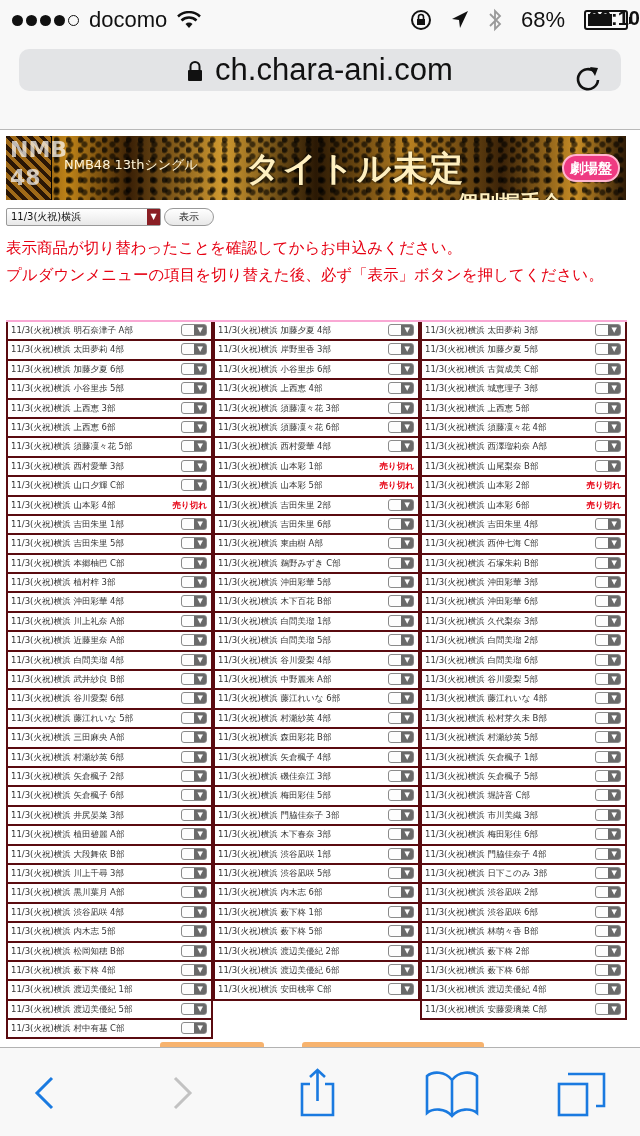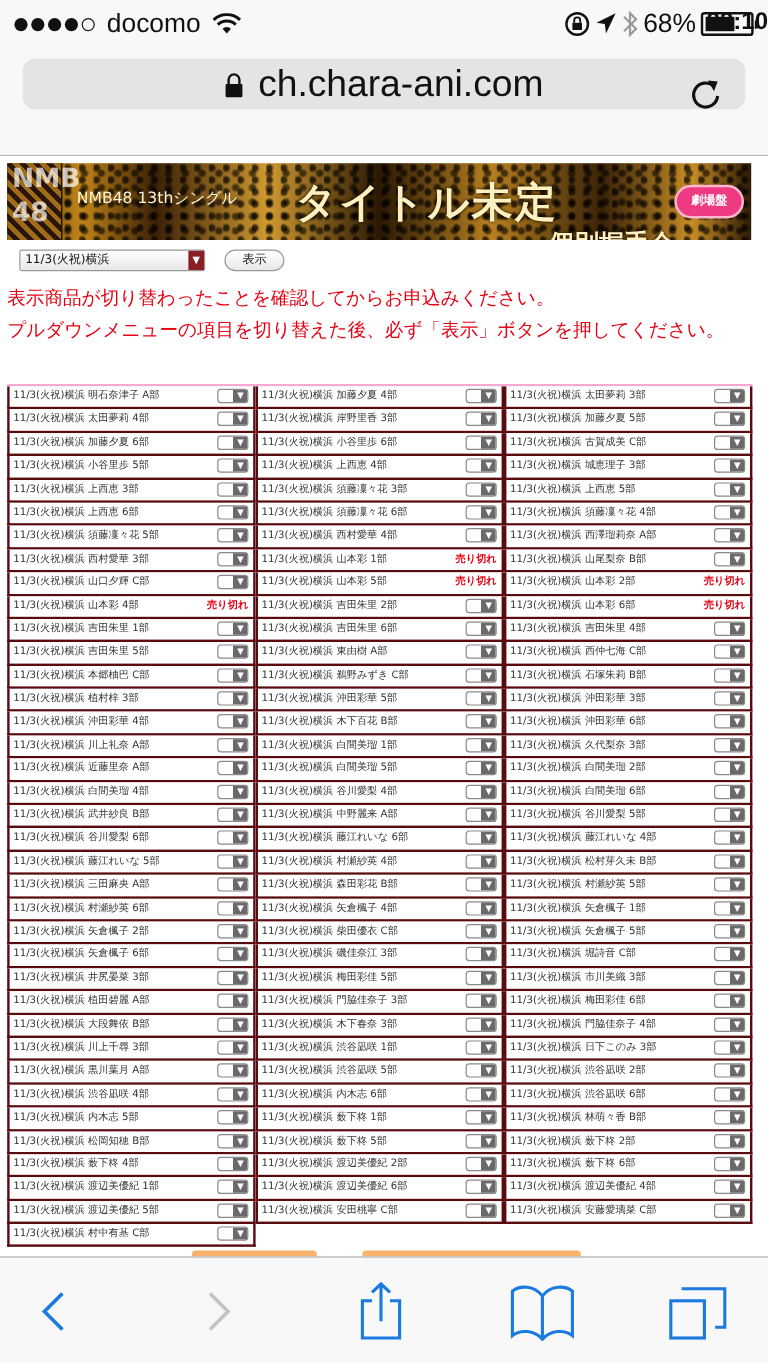--- a/index.html
+++ b/index.html
@@ -8,21 +8,21 @@
 
   
   .statusbar { position: absolute; top: 0; left: 0; width: 640px; height: 40px; background: #f8f8f8; display: flex; align-items: center; font-size: 22px; color: #111; font-family: "Liberation Sans", sans-serif; }
   .sb-left { position: absolute; left: 12px; top: 7px; display: flex; align-items: center; gap: 6px; }
   .signal { display: flex; gap: 3px; align-items: center; }
   .dot { width: 11px; height: 11px; border-radius: 50%; background: #111; }
   .dot.empty { background: transparent; border: 1.5px solid #111; }
   .carrier { margin-left: 4px; }
   .wifi { width: 24px; height: 18px; margin-left: 4px; }
   .sb-time { position: absolute; left: 0; right: 0; top: 7px; text-align: right; font-weight: bold; font-size: 20px; }
-  .sb-right { position: absolute; right: 12px; top: 7px; display: flex; align-items: center; gap: 4px; }
+  .sb-right { position: absolute; right: 12px; top: 7px; display: flex; align-items: center; gap: 19px; }
   .battery { width: 44px; height: 20px; border: 2px solid #111; border-radius: 3px; position: relative; padding: 2px; }
   .battery .fill { height: 100%; background: #111; width: 68%; }
   .battery::after { content: ""; position: absolute; right: -6px; top: 5px; width: 3px; height: 7px; background: #111; border-radius: 0 2px 2px 0; }
 
   
   .urlarea { position: absolute; top: 40px; left: 0; width: 640px; height: 90px; background: #f8f8f8; border-bottom: 1px solid #b9b9b9; }
   .urlbar { position: absolute; left: 19px; top: 9px; width: 602px; height: 42px; background: #e3e4e6; border-radius: 10px; display: flex; align-items: center; justify-content: center; }
   .url-text { font-size: 31px; color: #111; font-family: "Liberation Sans", sans-serif; margin-left: 12px; }
   .lock { width: 16px; height: 22px; position: relative; margin-top: 2px; }
   .reload { position: absolute; right: 18px; top: 14px; width: 30px; height: 30px; }
@@ -32,23 +32,23 @@
   .banner { position: absolute; left: 6px; top: 5px; width: 620px; height: 64px; overflow: hidden;
     background:
       radial-gradient(circle at 20% 40%, rgba(0,0,0,0.7) 2px, transparent 4px) 0 0/12px 10px,
       radial-gradient(circle at 60% 70%, rgba(0,0,0,0.6) 2px, transparent 4px) 0 0/14px 12px,
       linear-gradient(90deg, #4a2a0a, #c08418 10%, #3a2006 20%, #d09a30 35%, #2a1804 50%, #b88020 65%, #3a2208 80%, #c88e26 92%, #2e1a06);
   }
   .banner-logo { position: absolute; left: 0; top: 0; width: 46px; height: 64px; background: repeating-linear-gradient(45deg, #a06a18 0 4px, #2a1606 4px 8px); color: rgba(255,255,255,0.7); font-size: 22px; line-height: 28px; padding-left: 4px; font-weight: bold; border-right: 1px solid #000; }
   .banner-text1 { position: absolute; left: 58px; top: 20px; color: #fff5d8; font-size: 13px; white-space: nowrap; }
   .banner-title { position: absolute; left: 240px; top: 10px; color: #fff0c0; font-size: 34px; font-weight: bold; letter-spacing: 2px; white-space: nowrap; text-shadow: 0 0 3px #000; }
   .banner-sub { position: absolute; left: 451px; top: 9px; color: #fff0c0; font-size: 21px; line-height: 21px; text-align: center; font-weight: bold; text-shadow: 0 0 2px #000; margin-top: 48px; }
-  .banner-badge { position: absolute; right: 6px; top: 18px; width: 58px; height: 28px; background: #ee3a82; border: 2px solid #ffb6cf; border-radius: 14px; color: #fff; font-size: 10px; text-align: center; line-height: 24px; font-weight: bold; }
-
-  .controls { position: absolute; left: 16px; top: 77px; display: flex; gap: 16px; align-items: center; }
+  .banner-badge { position: absolute; right: 6px; top: 18px; width: 58px; height: 28px; background: #ee3a82; border: 2px solid #ffb6cf; border-radius: 14px; color: #fff; font-size: 14px; text-align: center; line-height: 24px; font-weight: bold; }
+
+  .controls { position: absolute; left: 6px; top: 77px; display: flex; gap: 3px; align-items: center; }
   .select { width: 155px; height: 18px; border: 1px solid #9a9a9a; border-radius: 2px; background: linear-gradient(#fff, #e8e8e8); position: relative; font-size: 10px; line-height: 16px; padding-left: 4px; color: #111; }
   .select .arrow { position: absolute; right: 0; top: 0; width: 13px; height: 16px; background: #8a1e24; color: #fff; font-size: 8px; text-align: center; line-height: 16px; }
   .show-btn { height: 18px; width: 50px; border: 1px solid #999; border-radius: 9px; background: linear-gradient(#fff, #e8e8e8); font-size: 10px; text-align: center; line-height: 16px; color: #222; }
 
   .notice { position: absolute; left: 6px; top: 104px; width: 610px; color: #e60012; font-size: 15.5px; line-height: 27px; }
 
   
   .grid { position: absolute; left: 6px; top: 189px; width: 620px; }
   .col { position: absolute; top: 0; width: 207px; border-top: 2px solid #f9a8d4; }
   .col.c1 { left: 0; }
@@ -200,21 +200,20 @@
         <div class="row"><span>11/3(火祝)横浜 沖田彩華 5部</span><span class="toggle"></span></div>
         <div class="row"><span>11/3(火祝)横浜 木下百花 B部</span><span class="toggle"></span></div>
         <div class="row"><span>11/3(火祝)横浜 白間美瑠 1部</span><span class="toggle"></span></div>
         <div class="row"><span>11/3(火祝)横浜 白間美瑠 5部</span><span class="toggle"></span></div>
         <div class="row"><span>11/3(火祝)横浜 谷川愛梨 4部</span><span class="toggle"></span></div>
         <div class="row"><span>11/3(火祝)横浜 中野麗来 A部</span><span class="toggle"></span></div>
         <div class="row"><span>11/3(火祝)横浜 藤江れいな 6部</span><span class="toggle"></span></div>
         <div class="row"><span>11/3(火祝)横浜 村瀬紗英 4部</span><span class="toggle"></span></div>
         <div class="row"><span>11/3(火祝)横浜 森田彩花 B部</span><span class="toggle"></span></div>
         <div class="row"><span>11/3(火祝)横浜 矢倉楓子 4部</span><span class="toggle"></span></div>
-        <div class="row"><span>11/3(火祝)横浜 柴田優衣 C部</span><span class="toggle"></span></div>
         <div class="row"><span>11/3(火祝)横浜 磯佳奈江 3部</span><span class="toggle"></span></div>
         <div class="row"><span>11/3(火祝)横浜 梅田彩佳 5部</span><span class="toggle"></span></div>
         <div class="row"><span>11/3(火祝)横浜 門脇佳奈子 3部</span><span class="toggle"></span></div>
         <div class="row"><span>11/3(火祝)横浜 木下春奈 3部</span><span class="toggle"></span></div>
         <div class="row"><span>11/3(火祝)横浜 渋谷凪咲 1部</span><span class="toggle"></span></div>
         <div class="row"><span>11/3(火祝)横浜 渋谷凪咲 5部</span><span class="toggle"></span></div>
         <div class="row"><span>11/3(火祝)横浜 内木志 6部</span><span class="toggle"></span></div>
         <div class="row"><span>11/3(火祝)横浜 薮下柊 1部</span><span class="toggle"></span></div>
         <div class="row"><span>11/3(火祝)横浜 薮下柊 5部</span><span class="toggle"></span></div>
         <div class="row"><span>11/3(火祝)横浜 渡辺美優紀 2部</span><span class="toggle"></span></div>

